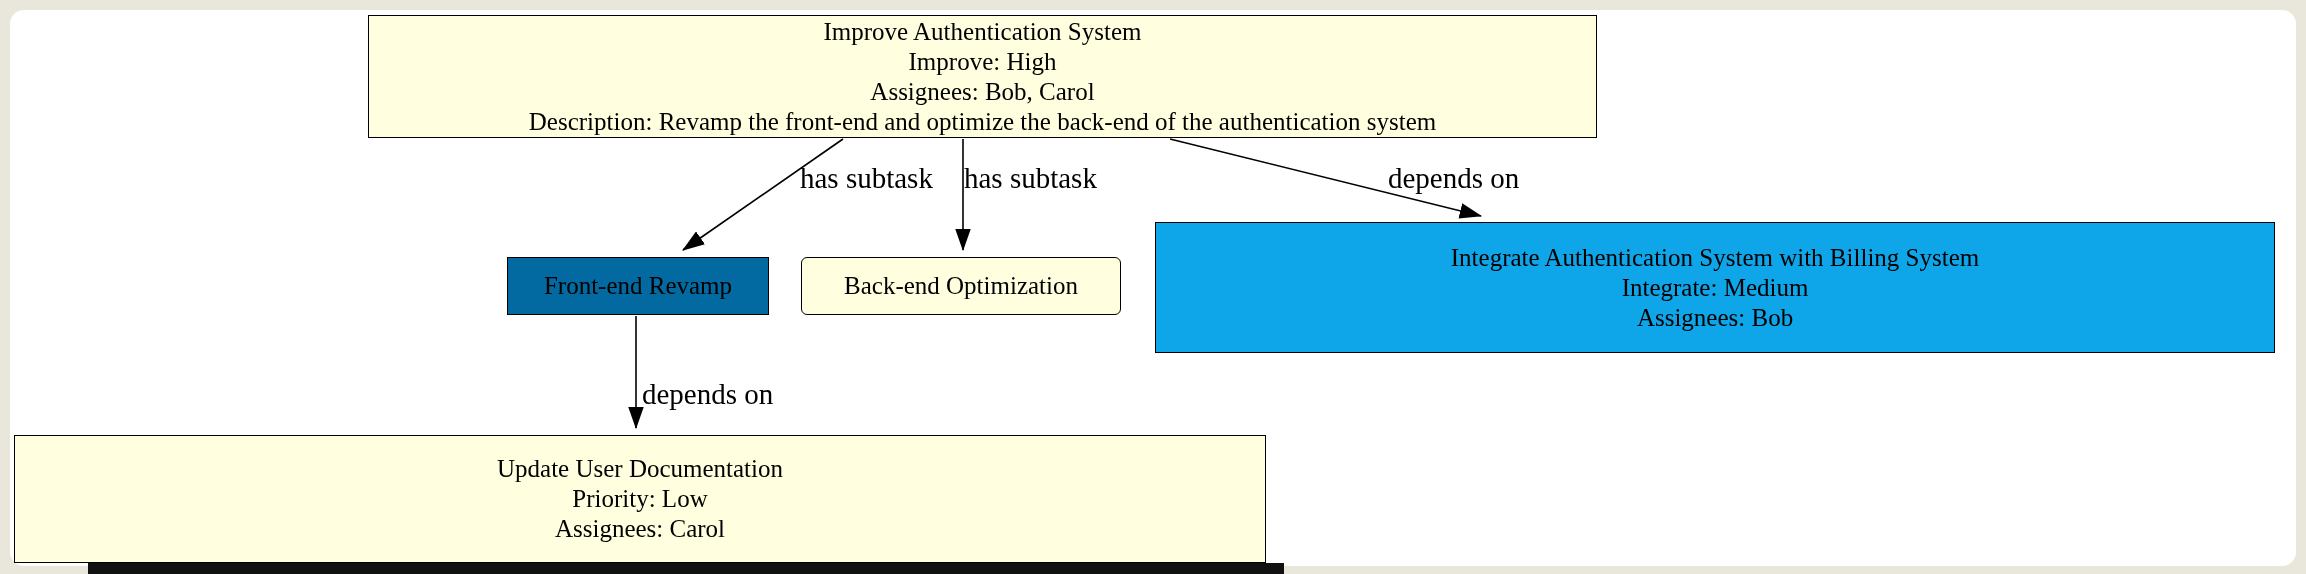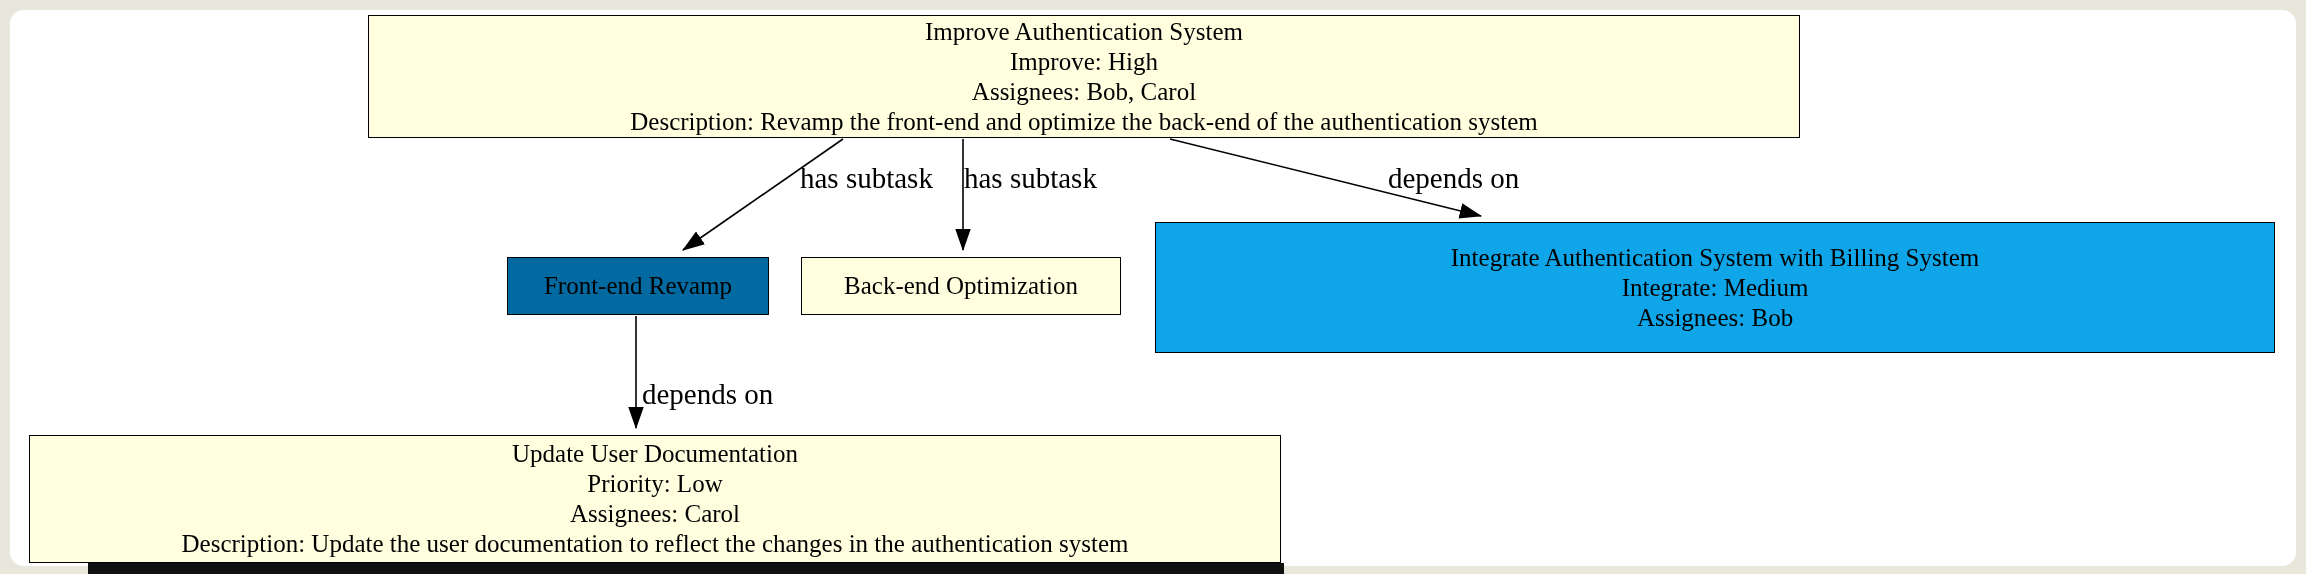--- a/index.html
+++ b/index.html
@@ -57,25 +57,25 @@
   }
   .bottom-strip {
     position: absolute;
     left: 88px;
     top: 563px;
     width: 1196px;
     height: 11px;
     background: #111111;
   }
   
-  #node-improve   { left: 368px;  top: 15px;  width: 1432px; height: 123px; }
+  #node-improve   { left: 368px;  top: 15px;  width: 1229px; height: 123px; }
   #node-frontend  { left: 507px;  top: 257px; width: 262px;  height: 58px; }
   #node-backend   { left: 801px;  top: 257px; width: 320px;  height: 58px; }
   #node-integrate { left: 1155px; top: 222px; width: 1120px; height: 131px; }
-  #node-docs      { left: 29px;   top: 435px; width: 1252px; height: 128px; }
+  #node-docs      { left: 14px;   top: 435px; width: 1252px; height: 128px; }
 
   #label-subtask1 { left: 800px;  top: 164px; }
   #label-subtask2 { left: 964px;  top: 164px; }
   #label-dep-int  { left: 1388px; top: 164px; }
   #label-dep-docs { left: 642px;  top: 380px; }
 </style>
 </head>
 <body>
 
 <div class="stage">
@@ -97,35 +97,34 @@
     <div class="nline">Improve Authentication System</div>
     <div class="nline">Improve: High</div>
     <div class="nline">Assignees: Bob, Carol</div>
     <div class="nline">Description: Revamp the front-end and optimize the back-end of the authentication system</div>
   </div>
 
   <div class="node" id="node-frontend" style="background: #0369a1; border-color: rgb(0, 0, 0);">
     <div class="nline">Front-end Revamp</div>
   </div>
 
-  <div class="node" id="node-backend" style="background: rgb(255, 255, 224); border-color: rgb(0, 0, 0);">
+  <div class="node" id="node-backend" style="background: rgb(255, 255, 224); border-color: rgb(0, 0, 0); border-radius: 6px;">
     <div class="nline">Back-end Optimization</div>
   </div>
 
   <div class="node" id="node-integrate" style="background: #0ea5e9; border-color: rgb(0, 0, 0);">
     <div class="nline">Integrate Authentication System with Billing System</div>
     <div class="nline">Integrate: Medium</div>
     <div class="nline">Assignees: Bob</div>
   </div>
 
   <div class="node" id="node-docs" style="background: rgb(255, 255, 224); border-color: rgb(0, 0, 0);">
     <div class="nline">Update User Documentation</div>
     <div class="nline">Priority: Low</div>
     <div class="nline">Assignees: Carol</div>
-    <div class="nline">Description: Update the user documentation to reflect the changes in the authentication system</div>
   </div>
 
   <div class="edge-label" id="label-subtask1">has subtask</div>
   <div class="edge-label" id="label-subtask2">has subtask</div>
   <div class="edge-label" id="label-dep-int">depends on</div>
   <div class="edge-label" id="label-dep-docs">depends on</div>
 
   <div class="bottom-strip"></div>
 </div>
 

